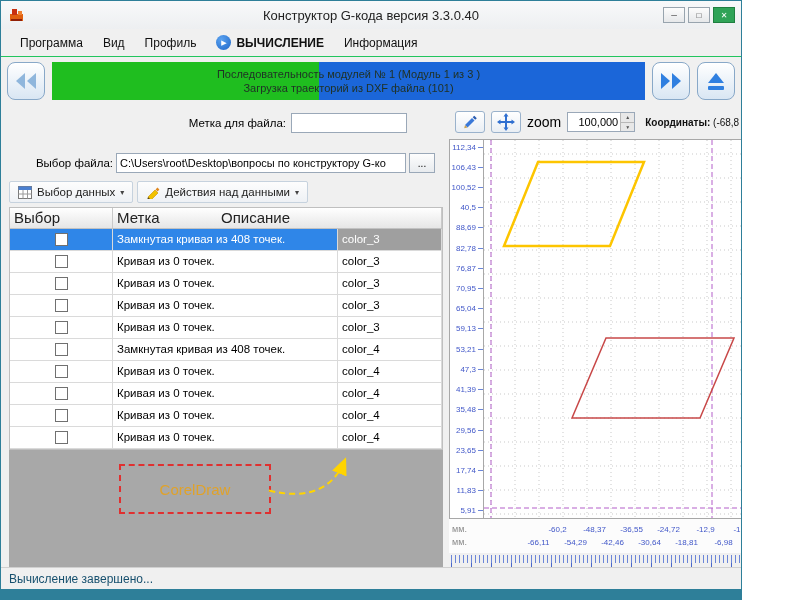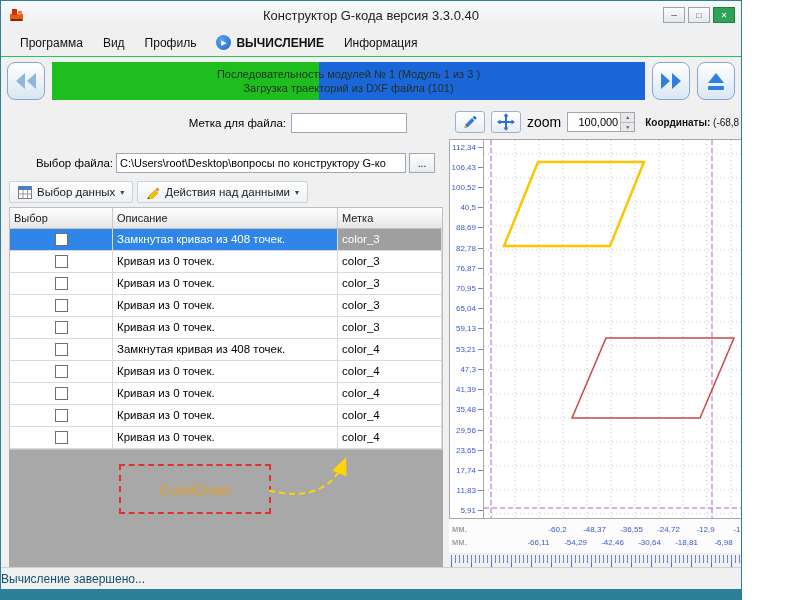--- a/index.html
+++ b/index.html
@@ -39,21 +39,21 @@
   .file-row { height:24px; margin:14px 8px 4px 0; display:flex; align-items:center; gap:3px; font-size:11.5px; flex:none; }
   .file-row label { width:104px; text-align:right; flex:none; }
   .file-input { flex:1; height:20px; }
   .browse { width:26px; height:20px; font-size:10px; border:1px solid #9aa8b8; background:linear-gradient(#fdfdfd,#e8ebee); }
   .data-toolbar { height:26px; display:flex; gap:4px; align-items:center; margin-bottom:2px; flex:none; }
   .dt-btn { display:flex; align-items:center; gap:5px; height:22px; padding:0 8px; font-size:11.5px; border:1px solid #c6d2de; border-radius:2px; background:linear-gradient(#fdfdfd,#eef1f5); color:#222; }
   .chev { font-size:8px; color:#444; }
 
   .table { width:434px; border:1px solid #bfbfbf; background:#fff; flex:none; }
   .thead { display:flex; background:linear-gradient(#ffffff,#e6e6e6); border-bottom:1px solid #c2c2c2; }
-  .th { height:20px; line-height:20px; font-size:11px; padding:0 4px; border-right:1px solid #c9c9c9; color:#222; overflow:hidden; }
+  .th { height:20px; line-height:20px; font-size:15px; padding:0 4px; border-right:1px solid #c9c9c9; color:#222; overflow:hidden; }
   .c-sel { width:103px; flex:none; }
   .c-desc { width:225px; flex:none; }
   .c-label { width:104px; flex:none; border-right:none; }
   .trow { display:flex; border-bottom:1px solid #dadada; background:#fff; }
   .cell { height:21px; line-height:20px; font-size:11.5px; padding:0 4px; border-right:1px solid #dadada; overflow:hidden; white-space:nowrap; }
   .trow .c-sel { display:flex; align-items:center; justify-content:center; }
   .checkbox { width:13px; height:13px; background:#fff; border:1px solid #707070; display:inline-block; }
   .trow.selected { background:#2f86e8; color:#fff; }
   .trow.selected .c-label { background:#9f9f9f; color:#fff; }
 
@@ -90,21 +90,21 @@
 
   .tick-strip { height:18px; flex:none; margin:0 2px;
     background-image:
       repeating-linear-gradient(90deg,#6b86d8 0 1px,transparent 1px 4px),
       repeating-linear-gradient(90deg,#4a66c8 0 1px,transparent 1px 20px);
     background-size:100% 8px,100% 15px;
     background-repeat:no-repeat;
     background-position:left 2px, left 2px; }
 
   
-  .statusbar { height:22px; display:flex; align-items:center; font-size:12px; color:#17506e; background:#f0f0f0; border-top:1px solid #d0d0d0; flex:none; }
+  .statusbar { height:22px; display:flex; align-items:center; padding-left:8px; font-size:12px; color:#17506e; background:#f0f0f0; border-top:1px solid #d0d0d0; flex:none; }
   .bottom-strip { height:10px; background:#2e7f99; flex:none; }
 </style>
 </head>
 <body>
 
 <div class="window">
 
   <div class="titlebar">
     <span class="app-icon">
       <svg width="16" height="16" viewBox="0 0 16 16">
@@ -191,22 +191,22 @@
             <polygon points="9.6,4.4 11.4,2.6 13.4,4.6 11.6,6.4" fill="#e08820"></polygon>
             <polygon points="2,12 1.2,14.6 4,14" fill="#5a4a10"></polygon>
           </svg>
           <span>Действия над данными</span>
           <span class="chev">▾</span>
         </div>
       </div>
       <div class="table">
         <div class="thead">
           <div class="th c-sel">Выбор</div>
+          <div class="th c-label">Метка</div>
           <div class="th c-desc">Описание</div>
-          <div class="th c-label">Метка</div>
         </div>
         <div id="tbody">
             <div class="trow selected">
               <div class="cell c-sel">
                 <span class="checkbox"></span>
               </div>
               <div class="cell c-desc">Замкнутая кривая из 408 точек.</div>
               <div class="cell c-label">color_3</div>
             </div>
             <div class="trow">

